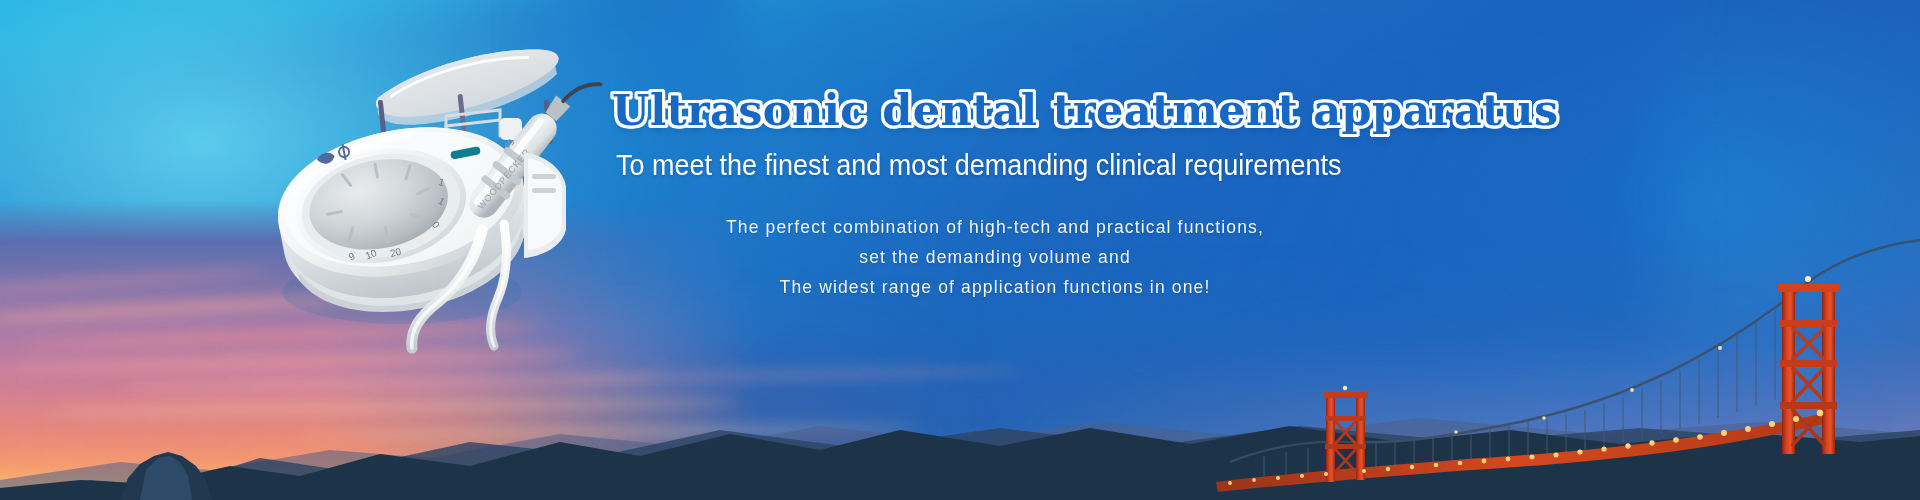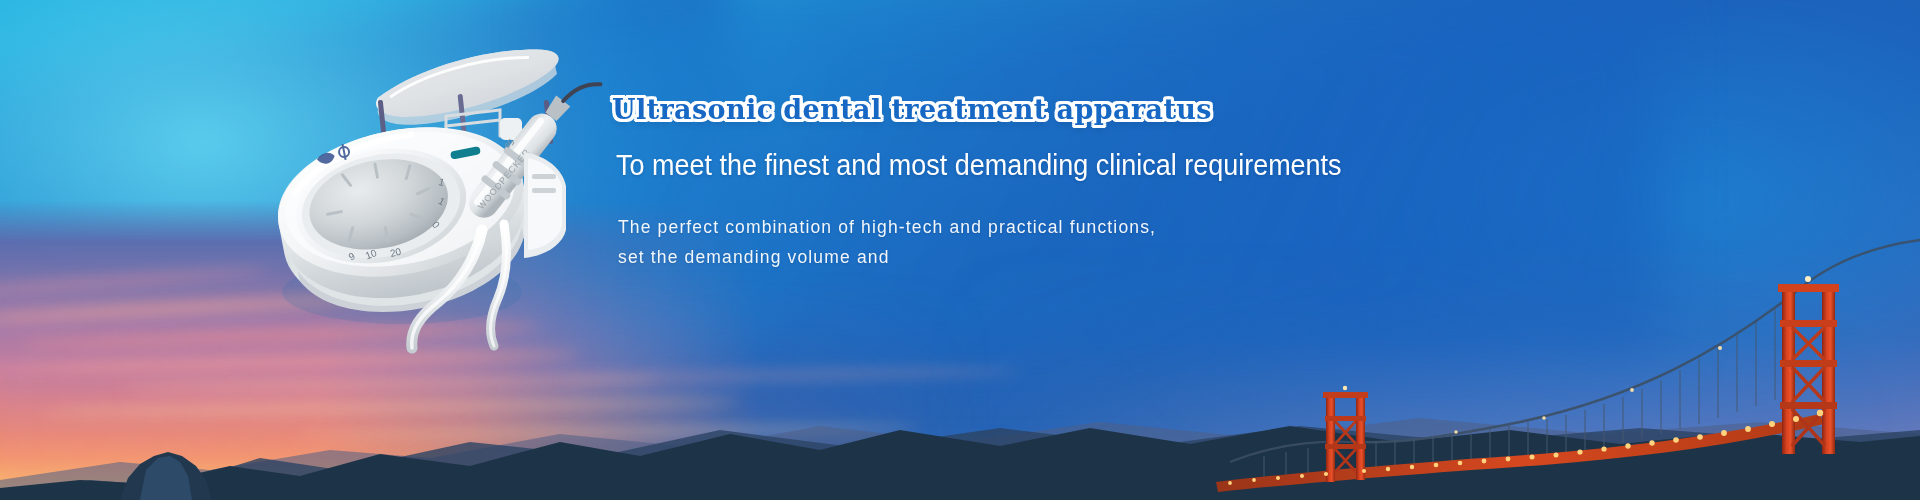--- a/index.html
+++ b/index.html
@@ -83,21 +83,21 @@
   .bridge{position:absolute;left:1120px;bottom:0;width:800px;height:300px;}
 
   
   .device{position:absolute;left:232px;top:34px;width:400px;height:330px;}
 
   
   .copy{position:absolute;left:612px;top:88px;width:760px;}
   .headline{
     font-family:"DejaVu Serif",serif;
     font-weight:700;
-    font-size:27px;
+    font-size:43px;
     line-height:44px;
     letter-spacing:.4px;
     color:#1668c4;
     margin:0;
     white-space:nowrap;
     -webkit-text-stroke:0px;
     text-shadow:
       -2px -2px 0 #ffffff,  2px -2px 0 #ffffff,
       -2px  2px 0 #ffffff,  2px  2px 0 #ffffff,
       -3px  0   0 #ffffff,  3px  0   0 #ffffff,
@@ -113,21 +113,21 @@
     font-family:"Liberation Sans",sans-serif;
     font-weight:400;
     font-size:29px;
     line-height:34px;
     color:#ffffff;
     transform:scaleX(.93);
     transform-origin:left center;
     white-space:nowrap;
     text-shadow:0 1px 3px rgba(10,50,110,.30);
   }
-  .body-copy{margin:30px 0 0 6px;}
+  .body-copy{margin:30px 0 0 6px;text-align:center;}
   .body-line{
     font-family:"Liberation Sans",sans-serif;
     font-weight:400;
     font-size:17.5px;
     line-height:30px;
     letter-spacing:1.15px;
     color:#f2f7fb;
     white-space:nowrap;
     text-shadow:0 1px 2px rgba(10,50,110,.25);
   }
@@ -413,16 +413,17 @@
       <rect x="300" y="154" width="24" height="5" rx="2" fill="#ccd2d6"></rect>
     </g>
   </svg>
 
   <div class="copy">
     <h1 class="headline">Ultrasonic dental treatment apparatus</h1>
     <div class="subhead">To meet the finest and most demanding clinical requirements</div>
     <div class="body-copy">
       <div class="body-line">The perfect combination of high-tech and practical functions,</div>
       <div class="body-line">set the demanding volume and</div>
+      <div class="body-line">The widest range of application functions in one!</div>
     </div>
   </div>
 
 </div>
 
 </body></html>

